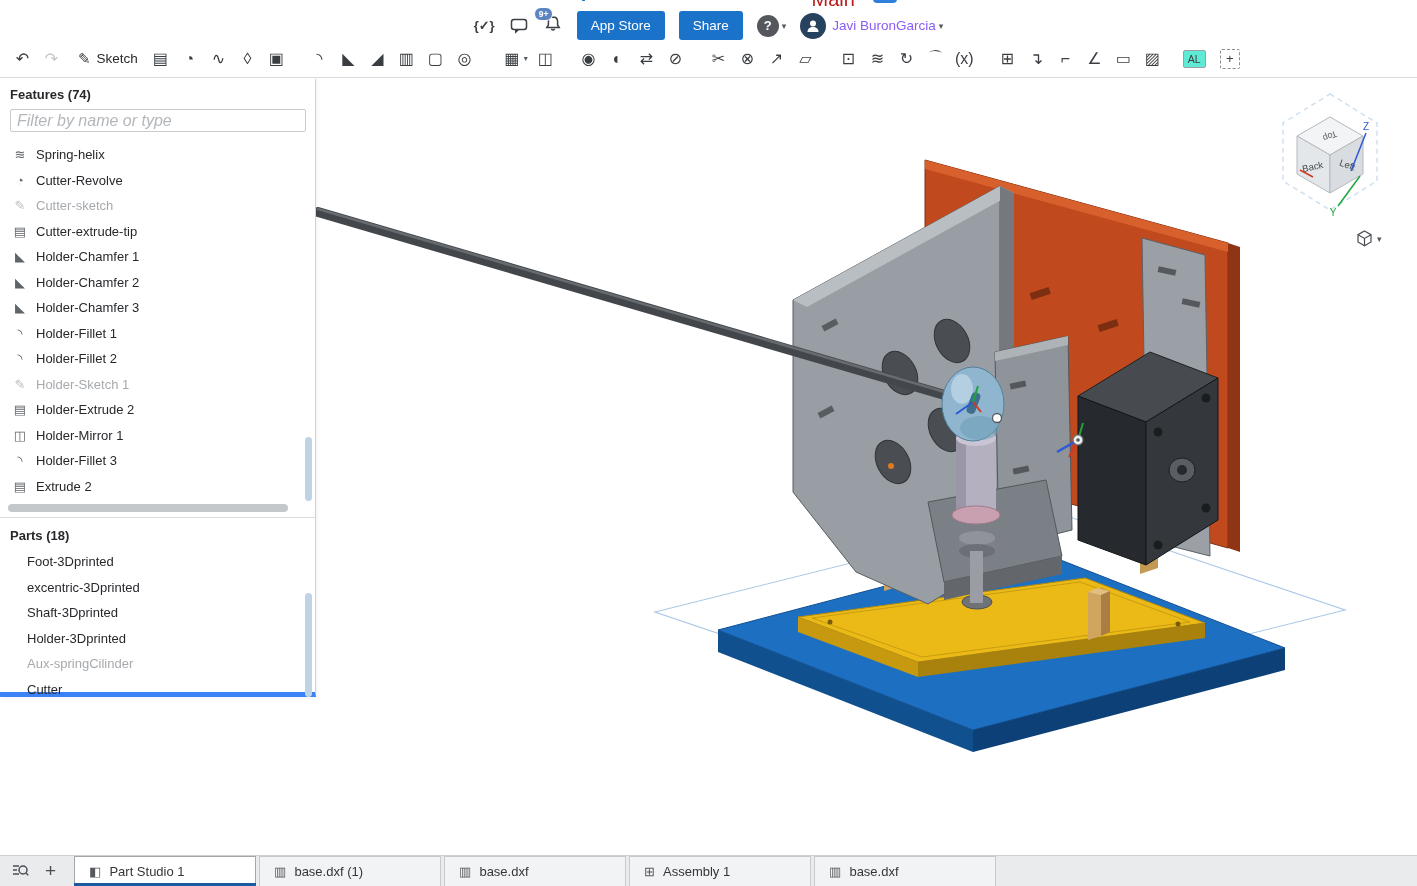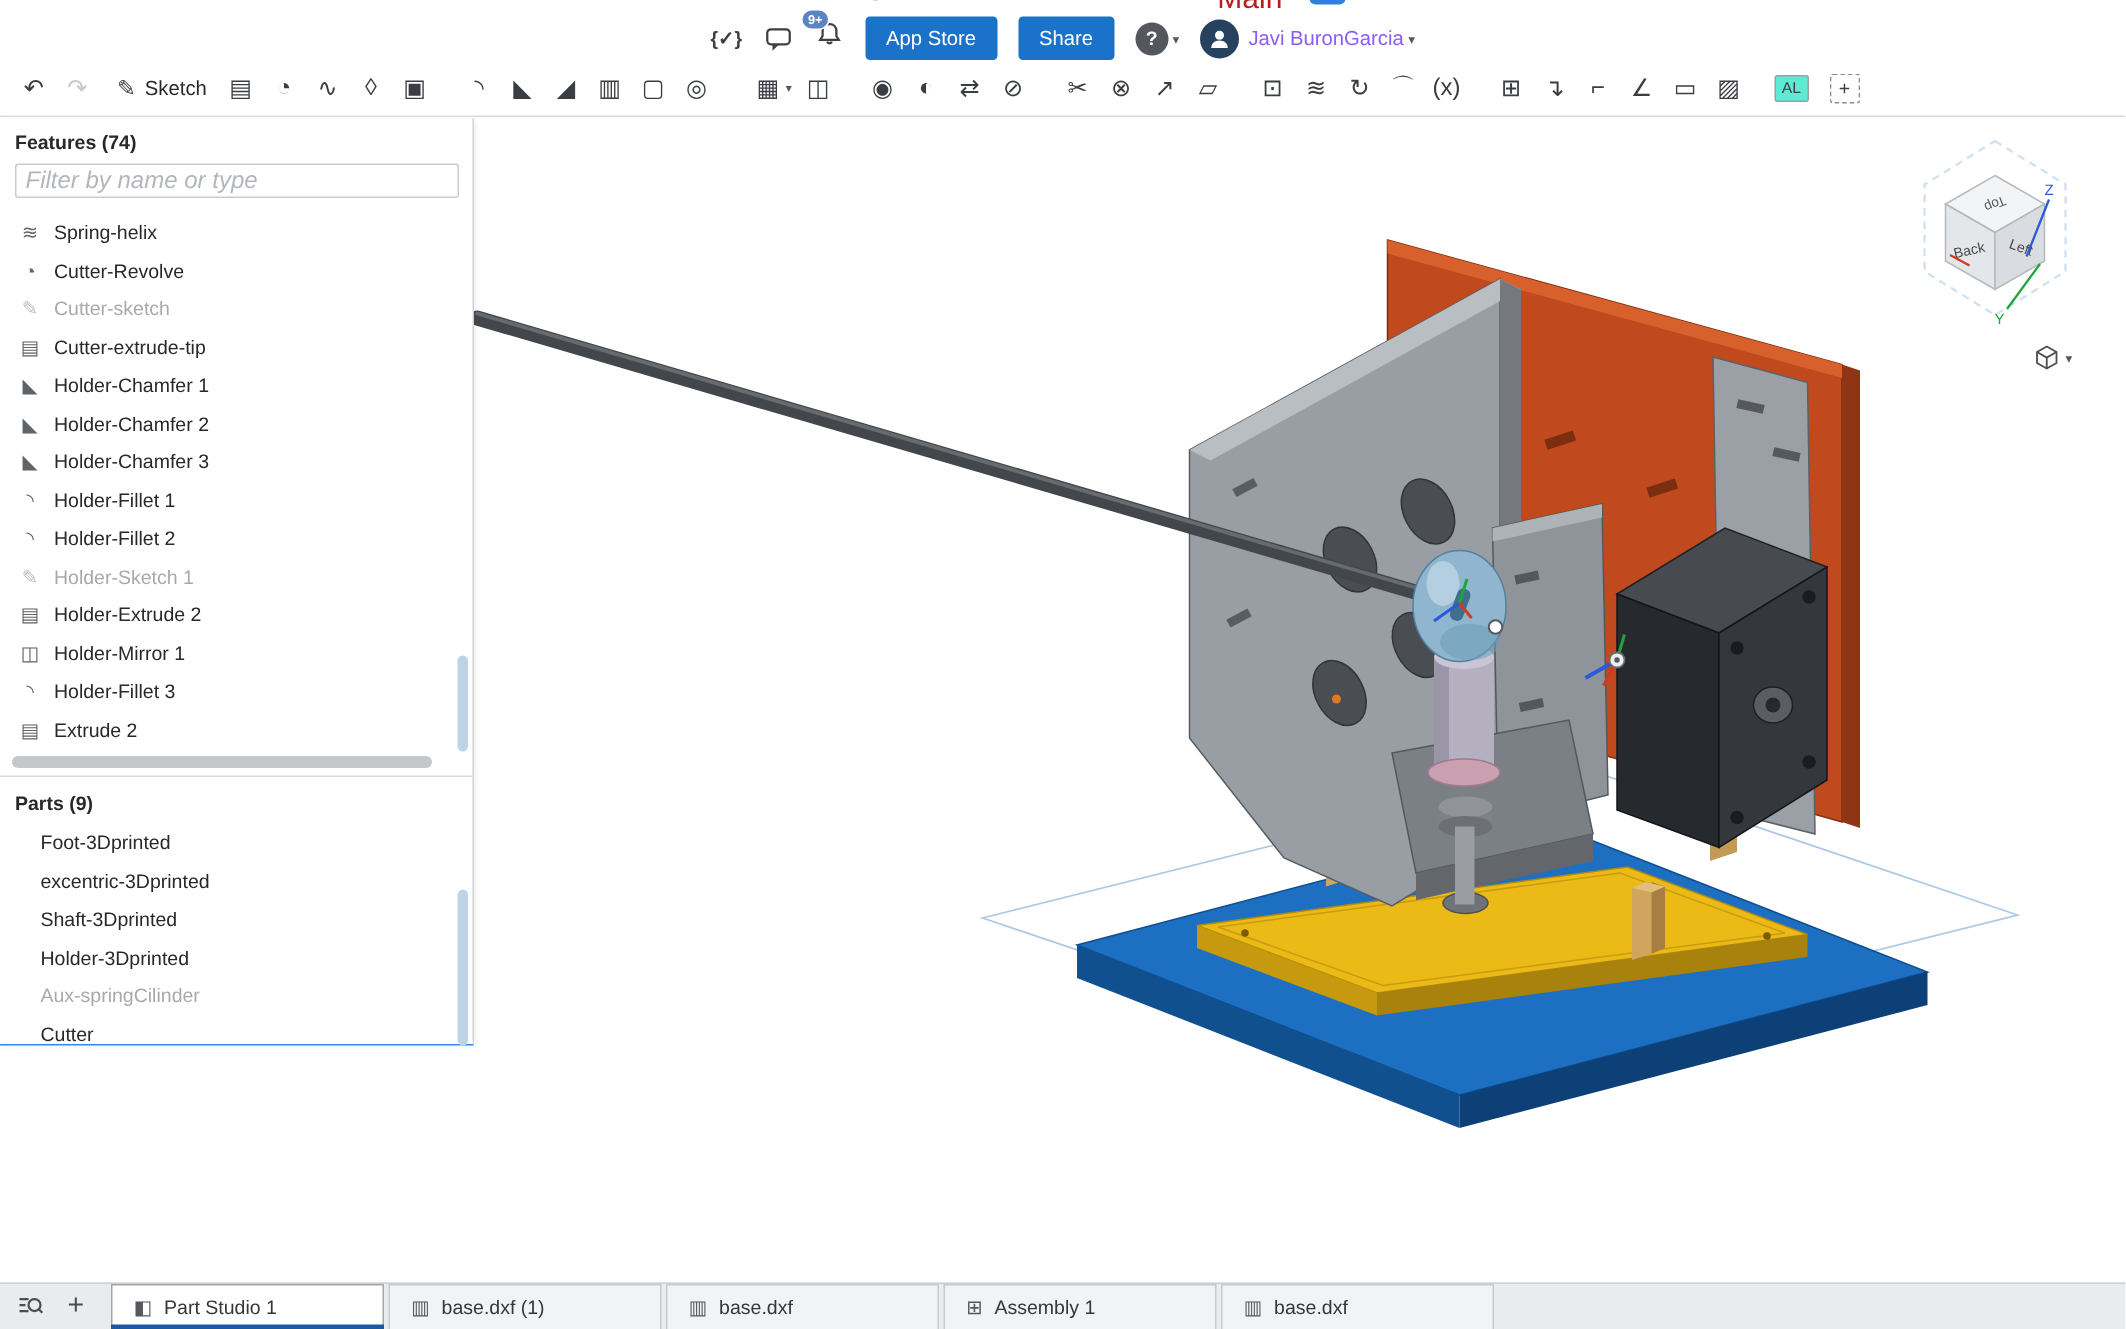--- a/index.html
+++ b/index.html
@@ -51,21 +51,21 @@
   .custom-feat{margin-left:14px;width:20px;height:20px;border:1px dashed #8a8e92;border-radius:2px;
                display:flex;align-items:center;justify-content:center;font-size:13px;color:#3c4043;cursor:pointer;}
 
   
   .scene{position:absolute;top:0;left:0;z-index:1;}
   .view-options{position:absolute;top:230px;left:1356px;z-index:3;display:flex;align-items:center;
                 gap:4px;background:none;border:none;cursor:pointer;color:#4a4e53;}
 
   
   .features-panel{position:absolute;top:79px;left:0;width:316px;height:618px;background:#fff;
-                  border-right:1px solid #cfd3d6;border-bottom:1px solid #3b82f6;z-index:5;
+                  border-right:1px solid #cfd3d6;border-bottom:5px solid #3b82f6;z-index:5;
                   padding-top:8px;box-shadow:1px 1px 4px rgba(0,0,0,.06);}
   .fp-title{font-size:13px;font-weight:bold;padding:0 10px;margin-bottom:7px;}
   .fp-filter{width:296px;margin:0 10px 10px 10px;height:23px;border:1px solid #c8cbd0;border-radius:2px;
              font-size:16px;padding:0 6px;color:#555;font-family:inherit;}
   .fp-filter::placeholder{color:#b3b7bb;font-style:italic;}
   .feature-row{display:flex;align-items:center;height:25.5px;padding-left:12px;gap:8px;
                font-size:13px;color:#26282b;cursor:pointer;}
   .f-icon{width:16px;text-align:center;font-size:13px;color:#5f6468;}
   .feature-row.muted{color:#a6aaae;}
   .feature-row.muted .f-icon{color:#b9bdc1;}
@@ -463,21 +463,21 @@
     </div><div class="feature-row">
       <span class="f-icon">◝</span>
       <span class="f-label">Holder-Fillet 3</span>
     </div><div class="feature-row">
       <span class="f-icon">▤</span>
       <span class="f-label">Extrude 2</span>
     </div>
 
   <div class="h-scroll"></div>
   <div class="fp-divider"></div>
-  <div class="parts-title">Parts (9)</div>
+  <div class="parts-title">Parts (18)</div>
 
   <div class="part-row">
       <span class="p-label">Foot-3Dprinted</span>
     </div><div class="part-row">
       <span class="p-label">excentric-3Dprinted</span>
     </div><div class="part-row">
       <span class="p-label">Shaft-3Dprinted</span>
     </div><div class="part-row">
       <span class="p-label">Holder-3Dprinted</span>
     </div><div class="part-row muted">

